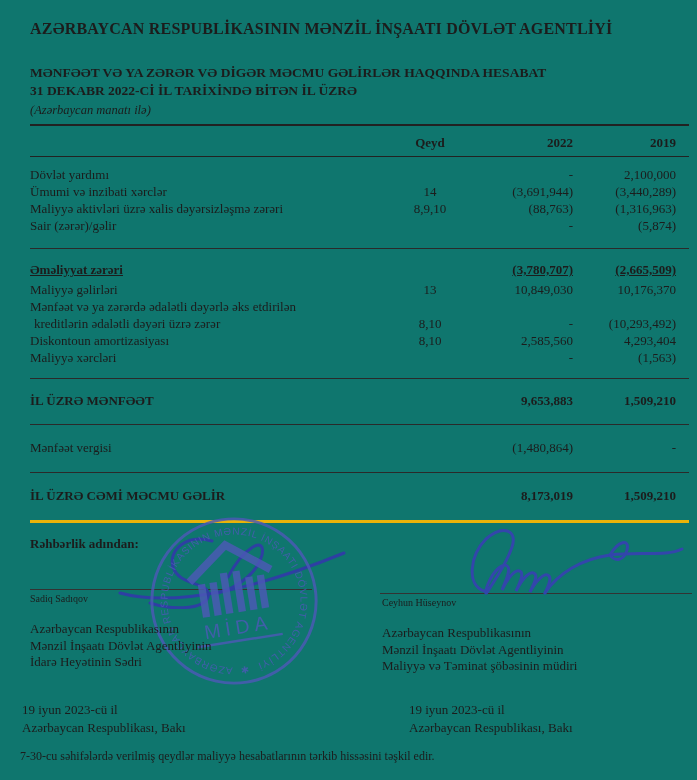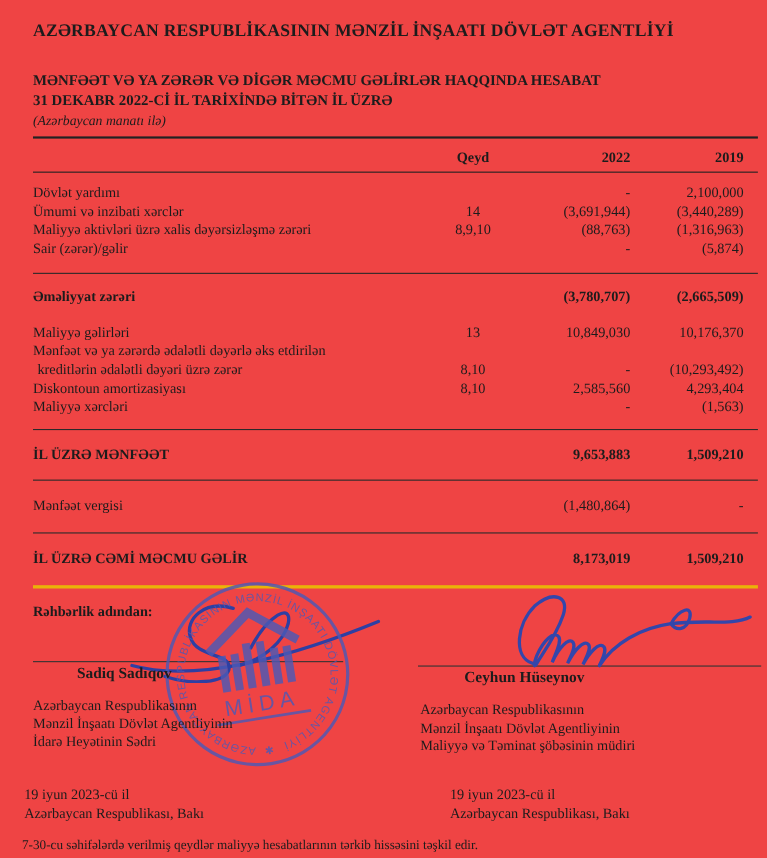--- a/index.html
+++ b/index.html
@@ -4,21 +4,21 @@
 <style>
   html,body { margin:0; padding:0; }
   body {
     background:#e8e8e8;
     font-family:"Liberation Serif","DejaVu Serif",serif;
   }
   .page {
     position:relative;
     width:697px; height:780px;
     margin:0 auto;
-    background:#ef4444;
+    background:#0f766e;
     color:#1c1c1c;
     box-sizing:border-box;
     padding:16px 8px 0 30px;
     overflow:hidden;
   }
   
   .org-title {
     font-size:16px; font-weight:bold; letter-spacing:.2px;
     margin:4px 0 26px 0;
   }
@@ -33,33 +33,33 @@
     line-height:17px; font-size:13px;
   }
   .trow .c-note  { text-align:center; }
   .trow .c-v1, .trow .c-v2 { text-align:right; }
   .trow.bold { font-weight:bold; }
   .thead { padding:8px 0 5px 0; border-bottom:1.8px solid #222; }
   .thead .trow { font-weight:bold; }
   .sec { border-bottom:1.6px solid #2a2a2a; }
   .sec-a { padding:9px 0 14px 0; }
   .sec-b { padding:12px 0 12px 0; }
-  .sec-b .oprow { margin-bottom:15px; }
+  .sec-b .oprow { margin-bottom:3px;text-decoration:underline; }
   .sec-c { padding:13px 0 15px 0; }
   .sec-d { padding:14px 0 16px 0; }
   .sec-e { padding:14px 0 16px 0; border-bottom:3px solid #eab308; }
   .indent1 { padding-left:4px; }
 
   
   .sig-area { position:relative; height:172px; font-size:13px; }
   .sig-heading { position:absolute; left:0; top:13px; font-weight:bold; font-size:13px; }
   .sigline { position:absolute; border-bottom:1.6px solid #333; }
   .sigline-left  { left:0;   top:66px; width:282px; }
   .sigline-right { left:350px; top:70px; width:312px; }
-  .sig-name { position:absolute; font-weight:bold; font-size:14px;margin-left:40px; }
+  .sig-name { position:absolute; font-weight:normal; font-size:10px; }
   .name-left  { left:0;   top:70px; }
   .name-right { left:352px; top:74px; }
   .sig-title { position:absolute; line-height:16.5px; font-size:13px; }
   .title-left  { left:0;   top:98px; }
   .title-right { left:352px; top:102px; }
   .sig-svg { position:absolute; }
   .sig-svg.left  { left:86px;  top:8px;  width:232px; height:78px; }
   .sig-svg.right { left:428px; top:0px;  width:232px; height:74px; }
   .stamp-svg {
     position:absolute; left:116px; top:-10px;

